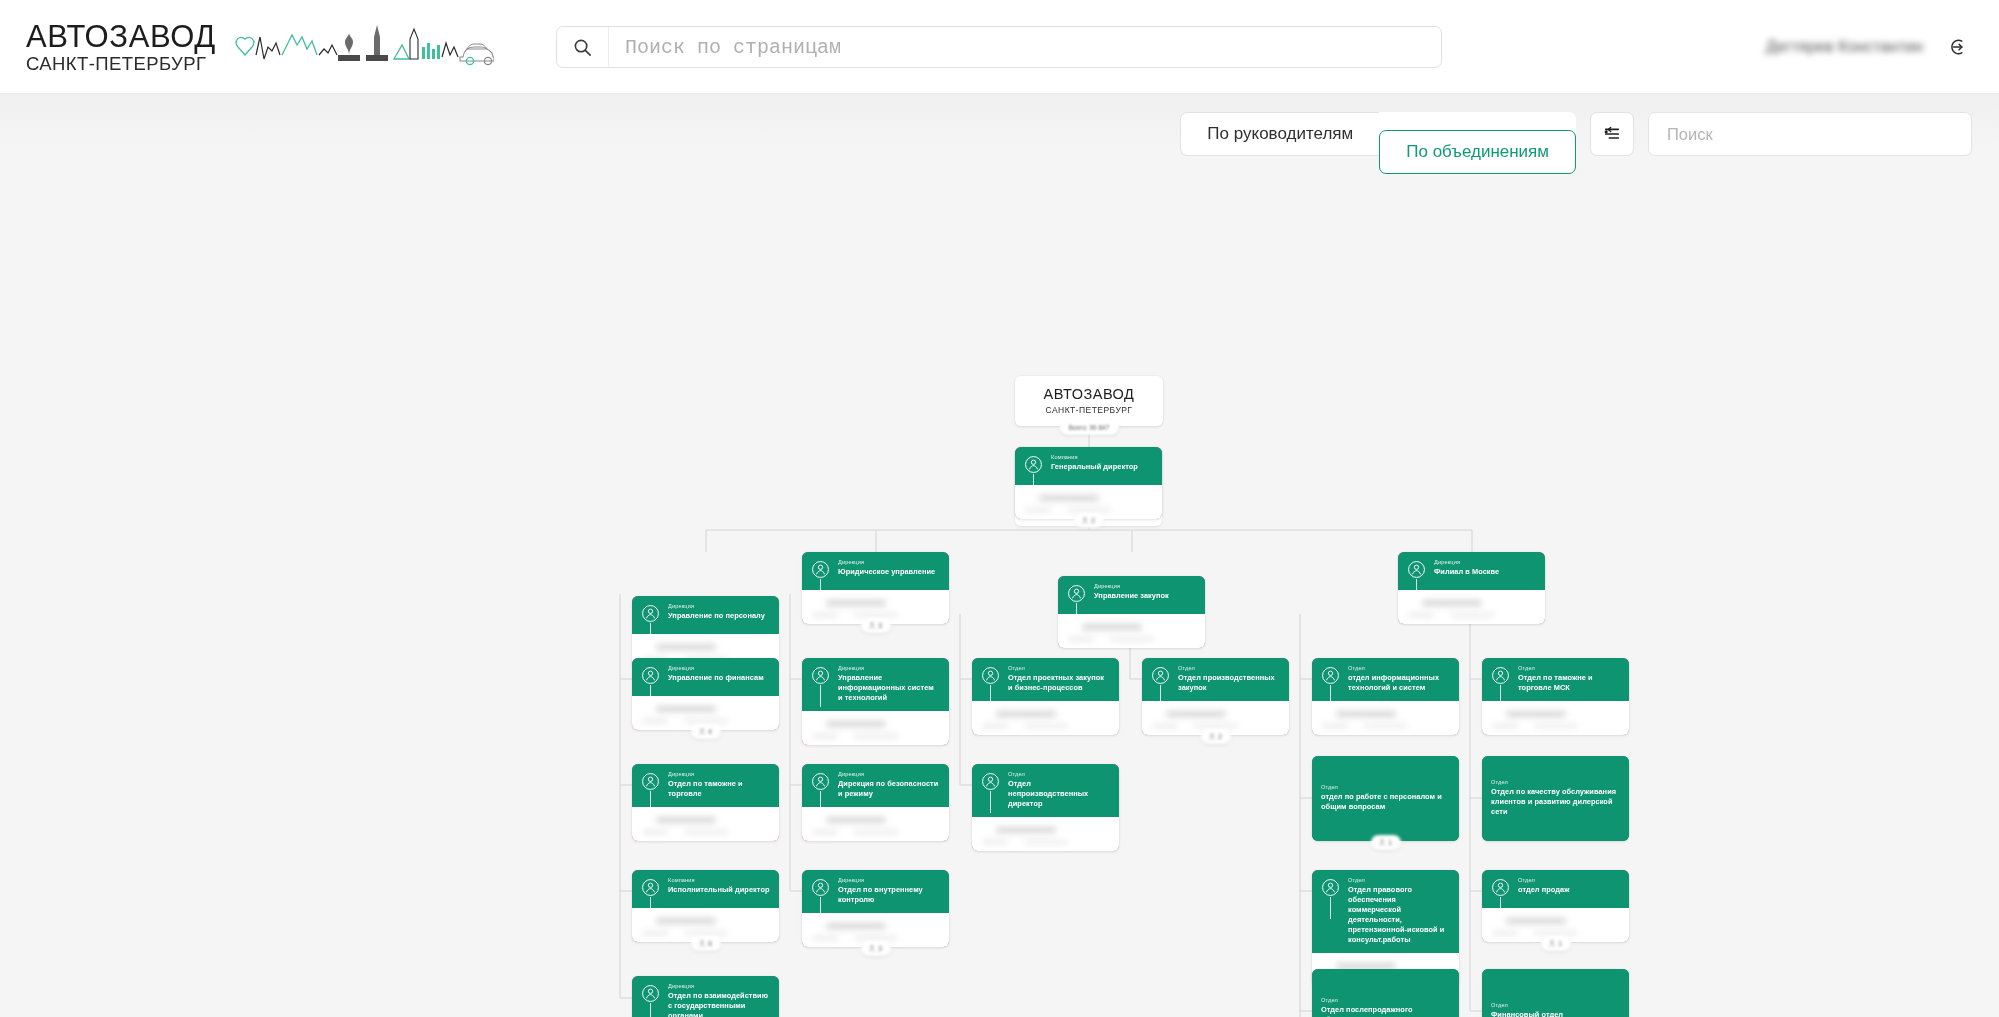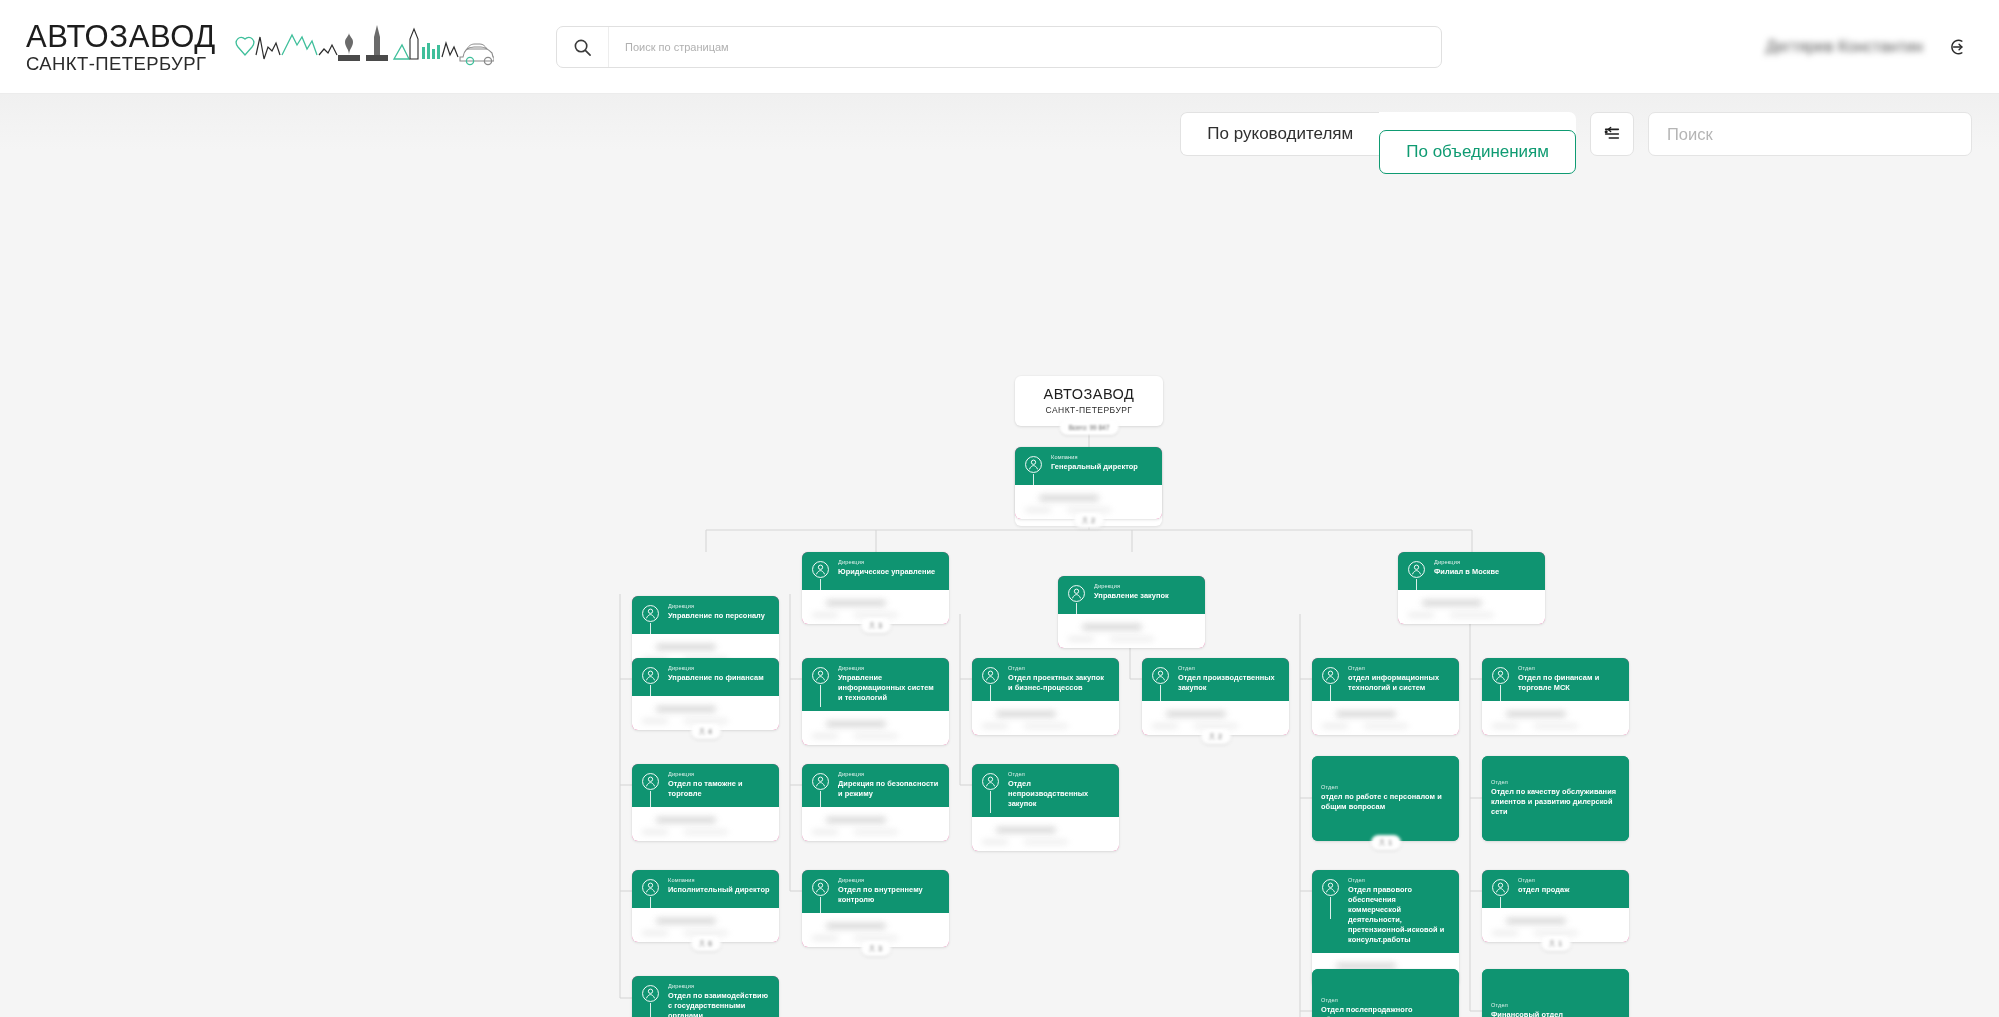--- a/index.html
+++ b/index.html
@@ -44,23 +44,23 @@
     background: #fff;
   }
   .search-icon-box {
     width: 52px; height: 100%;
     display: flex; align-items: center; justify-content: center;
     border-right: 1px solid #ededed;
   }
   .search-input {
     flex: 1; height: 100%; border: 0; outline: none;
     background: transparent;
-    font-size: 11px; color: #333;
+    font-size: 20px; color: #333;
     padding: 0 16px;
-    font-family: Liberation Sans, sans-serif;
+    font-family: Liberation Mono, monospace;
   }
   .search-input::placeholder { color: #b0b0b0; }
 
   .header-right {
     position: absolute; right: 24px; top: 0; height: 100%;
     display: flex; align-items: center; gap: 22px;
   }
   .user-name {
     font-size: 16px; color: #555;
     filter: blur(3.4px);
@@ -601,21 +601,21 @@
           <div class="node-avatar">
             <svg width="19" height="19" viewBox="0 0 22 22" fill="none">
               <circle cx="11" cy="11" r="9.2" stroke="#ffffff" stroke-width="1.1"></circle>
               <circle cx="11" cy="8.4" r="2.5" stroke="#ffffff" stroke-width="1.1"></circle>
               <path d="M6.4 16.2c1.1-2.6 3-3.9 4.6-3.9s3.5 1.3 4.6 3.9" stroke="#ffffff" stroke-width="1.1" stroke-linecap="round"></path>
             </svg>
             <span class="avatar-stem"></span>
           </div>
           <div class="node-texts">
             <div class="node-kind">Отдел</div>
-            <div class="node-title">Отдел по финансам и торговле МСК</div>
+            <div class="node-title">Отдел по таможне и торговле МСК</div>
           </div>
         </div>
         <div class="node-body">
           <span class="blur-line" style="left:24px; top:10px; width:60px; height:6px;"></span>
           <span class="blur-line" style="left:10px; top:23px; width:26px; height:4px; opacity:.5;"></span>
           <span class="blur-line" style="left:52px; top:23px; width:44px; height:4px; opacity:.45;"></span>
         </div>
       </div>
       <div class="node " style="left: 632px; top: 590px; width: 147px;">
         <div class="node-head">
@@ -664,21 +664,21 @@
           <div class="node-avatar">
             <svg width="19" height="19" viewBox="0 0 22 22" fill="none">
               <circle cx="11" cy="11" r="9.2" stroke="#ffffff" stroke-width="1.1"></circle>
               <circle cx="11" cy="8.4" r="2.5" stroke="#ffffff" stroke-width="1.1"></circle>
               <path d="M6.4 16.2c1.1-2.6 3-3.9 4.6-3.9s3.5 1.3 4.6 3.9" stroke="#ffffff" stroke-width="1.1" stroke-linecap="round"></path>
             </svg>
             <span class="avatar-stem"></span>
           </div>
           <div class="node-texts">
             <div class="node-kind">Отдел</div>
-            <div class="node-title">Отдел непроизводственных закупок</div>
+            <div class="node-title">Отдел непроизводственных директор</div>
           </div>
         </div>
         <div class="node-body">
           <span class="blur-line" style="left:24px; top:10px; width:60px; height:6px;"></span>
           <span class="blur-line" style="left:10px; top:23px; width:26px; height:4px; opacity:.5;"></span>
           <span class="blur-line" style="left:52px; top:23px; width:44px; height:4px; opacity:.45;"></span>
         </div>
       </div>
       <div class="node solid" style="left: 1312px; top: 582px; width: 147px; height: 85px;">
         <div class="node-head">

